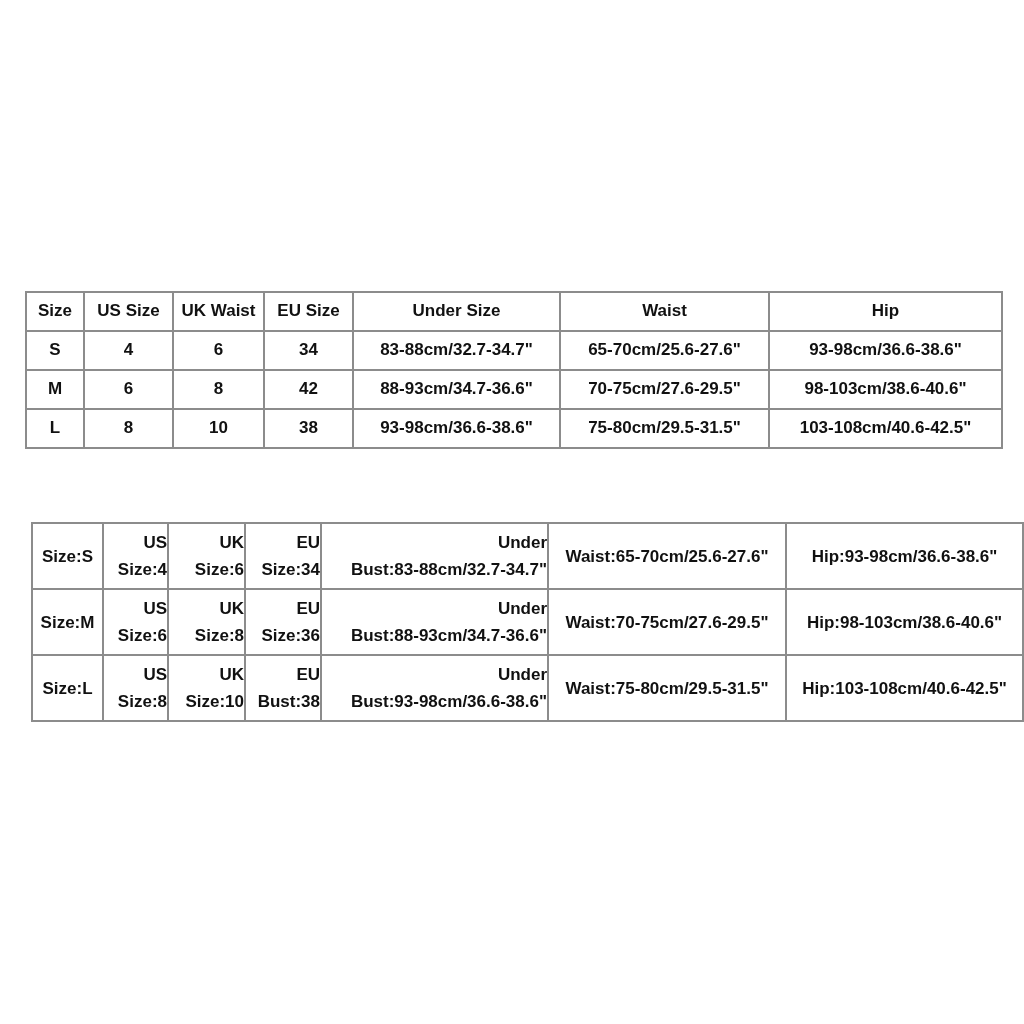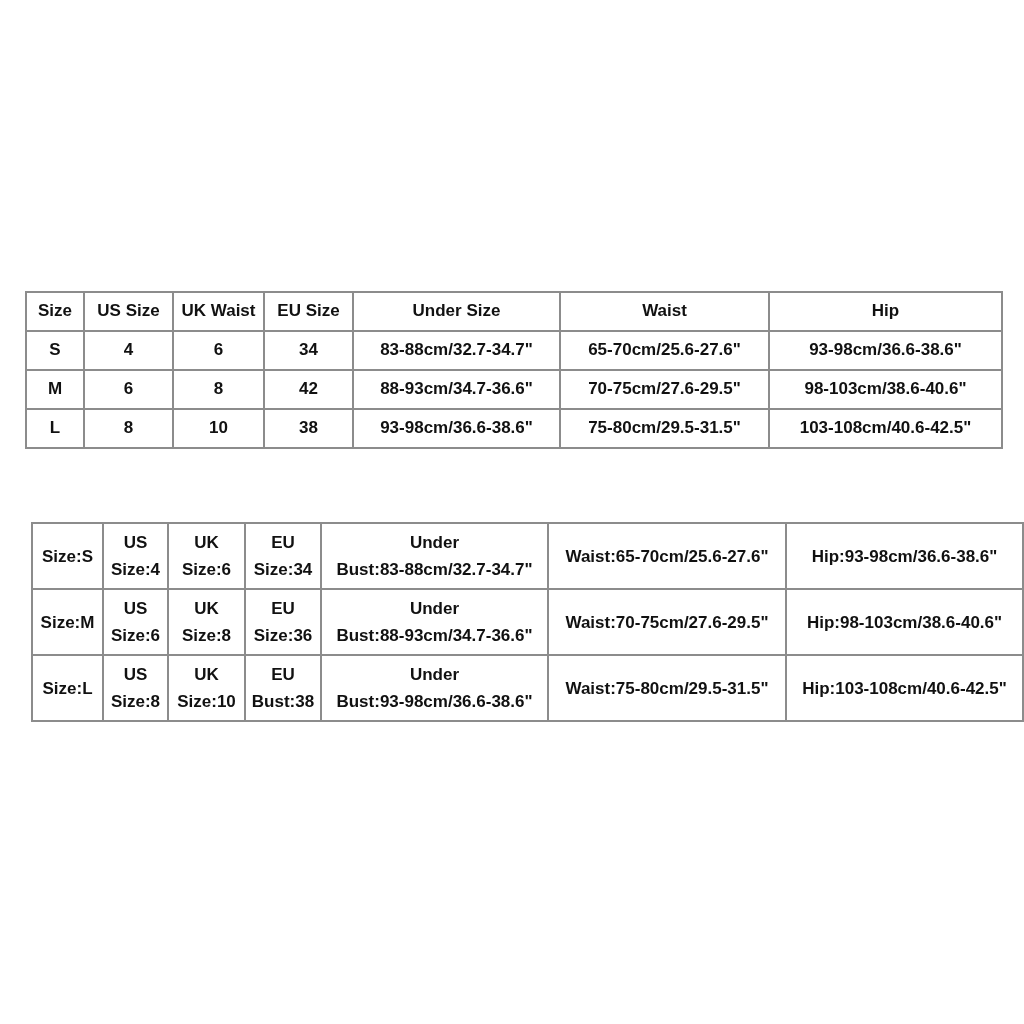--- a/index.html
+++ b/index.html
@@ -5,21 +5,21 @@
   html, body { margin:0; padding:0; background:#ffffff; }
   body { width:1024px; height:1024px; position:relative; overflow:hidden;
          font-family:"Liberation Sans", sans-serif; color:#111; }
   table { position:absolute; border-collapse:collapse; table-layout:fixed; }
   td { border:2px solid #8c8c8c; text-align:center; vertical-align:middle;
        font-weight:bold; font-size:17px; padding:0; line-height:1.1; }
   #t1 { left:25px; top:291px; width:976px; }
   #t1 td { height:37px; }
   #t2 { left:31px; top:522px; width:991px; }
   #t2 td { height:64px; line-height:27px; }
-  .stack span { display:block; }
+  .stack span { display:block;text-align:right; }
 </style>
 </head>
 <body>
 
 <table id="t1">
   <colgroup>
     <col style="width:58px">
       <col style="width:89px">
       <col style="width:91px">
       <col style="width:89px">

